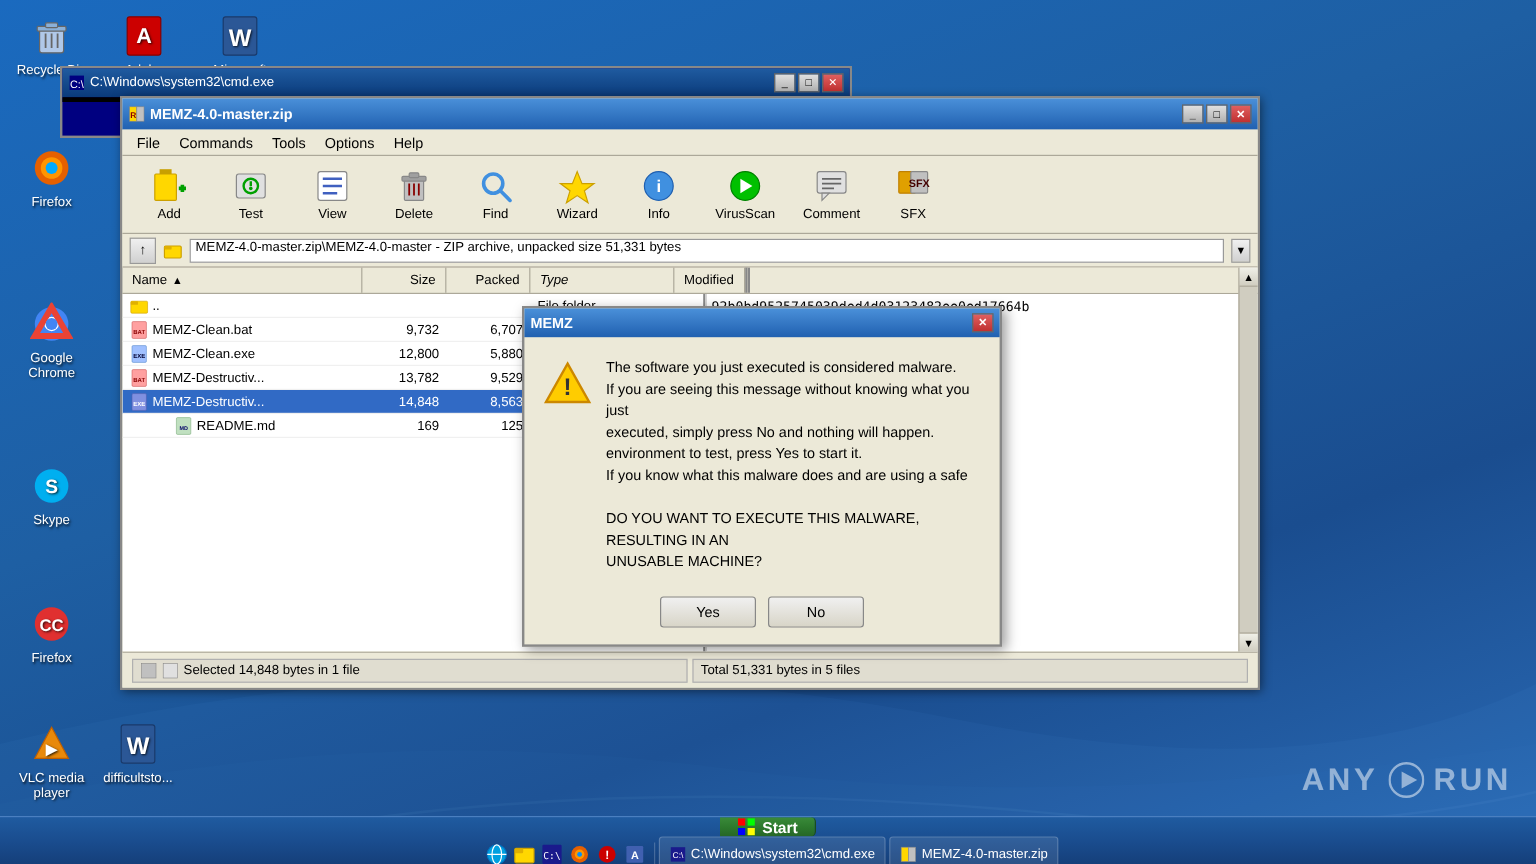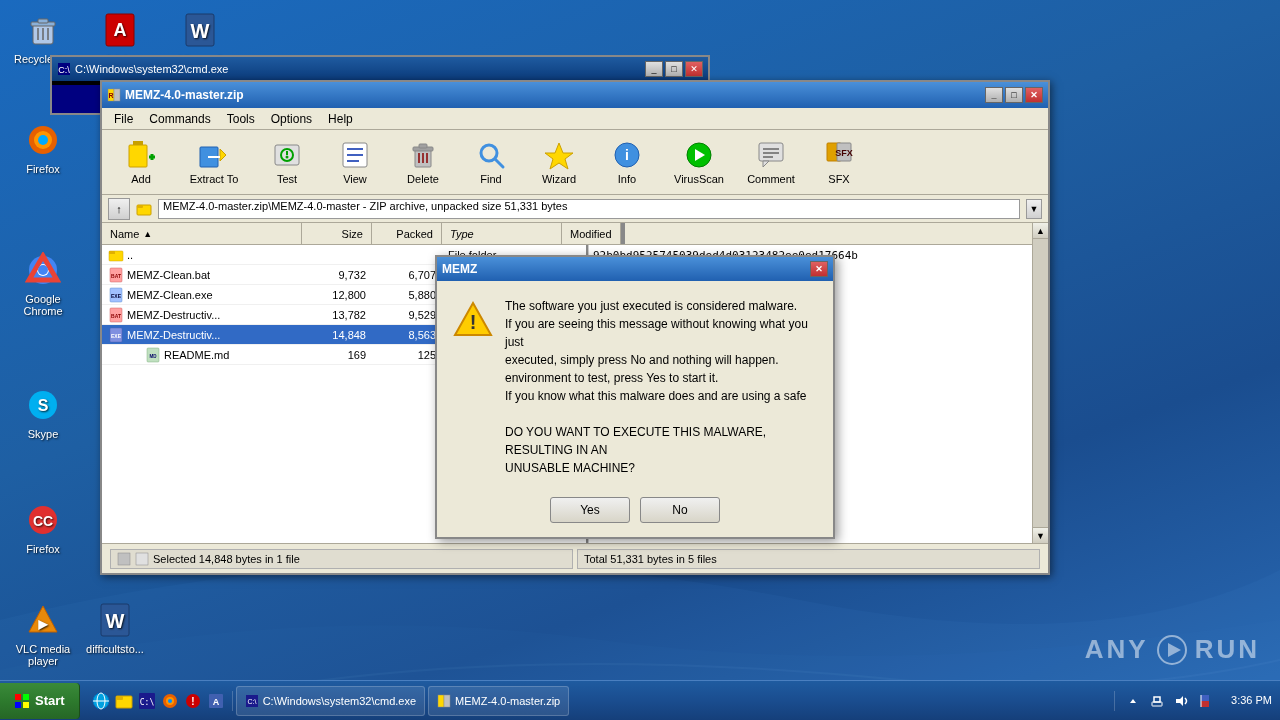--- a/index.html
+++ b/index.html
@@ -59,20 +59,21 @@
       position: absolute;
       bottom: 0;
       left: 0;
       width: 100%;
       height: 40px;
       background: linear-gradient(to bottom, #1f5ba0 0%, #1a4d8f 50%, #153f7a 100%);
       display: flex;
       align-items: center;
       border-top: 1px solid #4a7fc0;
       z-index: 1000;
+      flex-direction: column;
     }
 
     .start-button {
       height: 36px;
       background: linear-gradient(to bottom, #3a8a3a 0%, #2d7a2d 50%, #266626 100%);
       color: white;
       font-weight: bold;
       font-size: 13px;
       padding: 0 14px;
       display: flex;
@@ -571,30 +572,20 @@
           <svg width="32" height="32" viewBox="0 0 32 32">
             <rect x="4" y="6" width="18" height="22" rx="1" fill="#ffd700" stroke="#cca000" stroke-width="1"></rect>
             <rect x="8" y="2" width="10" height="4" fill="#c8a000"></rect>
             <line x1="24" y1="18" x2="30" y2="18" stroke="#00a000" stroke-width="3"></line>
             <line x1="27" y1="15" x2="27" y2="21" stroke="#00a000" stroke-width="3"></line>
           </svg>
         </div>
         <span>Add</span>
       </div>
 
-      <div class="toolbar-btn" style="width:72px;">
-        <div class="toolbar-icon">
-          <svg width="32" height="32" viewBox="0 0 32 32">
-            <rect x="2" y="8" width="18" height="20" rx="1" fill="#4090e0" stroke="#2060b0" stroke-width="1"></rect>
-            <polygon points="22,10 28,16 22,22" fill="#ffd700" stroke="#cca000" stroke-width="1"></polygon>
-            <line x1="10" y1="18" x2="22" y2="18" stroke="#fff" stroke-width="2"></line>
-          </svg>
-        </div>
-        <span>Extract To</span>
-      </div>
 
       <div class="toolbar-btn">
         <div class="toolbar-icon">
           <svg width="32" height="32" viewBox="0 0 32 32">
             <rect x="4" y="6" width="24" height="20" rx="2" fill="#e0e0e0" stroke="#888" stroke-width="1"></rect>
             <circle cx="16" cy="16" r="6" fill="none" stroke="#00a000" stroke-width="2"></circle>
             <line x1="16" y1="12" x2="16" y2="16" stroke="#00a000" stroke-width="2"></line>
             <circle cx="16" cy="18" r="1.5" fill="#00a000"></circle>
           </svg>
         </div>

